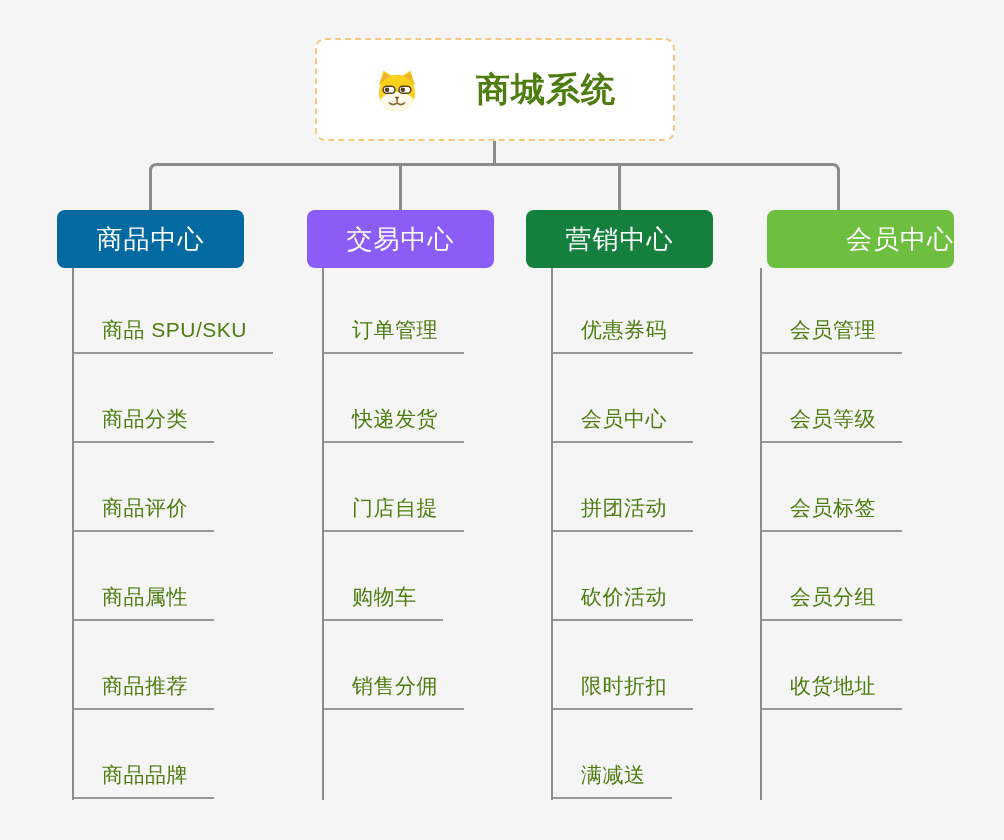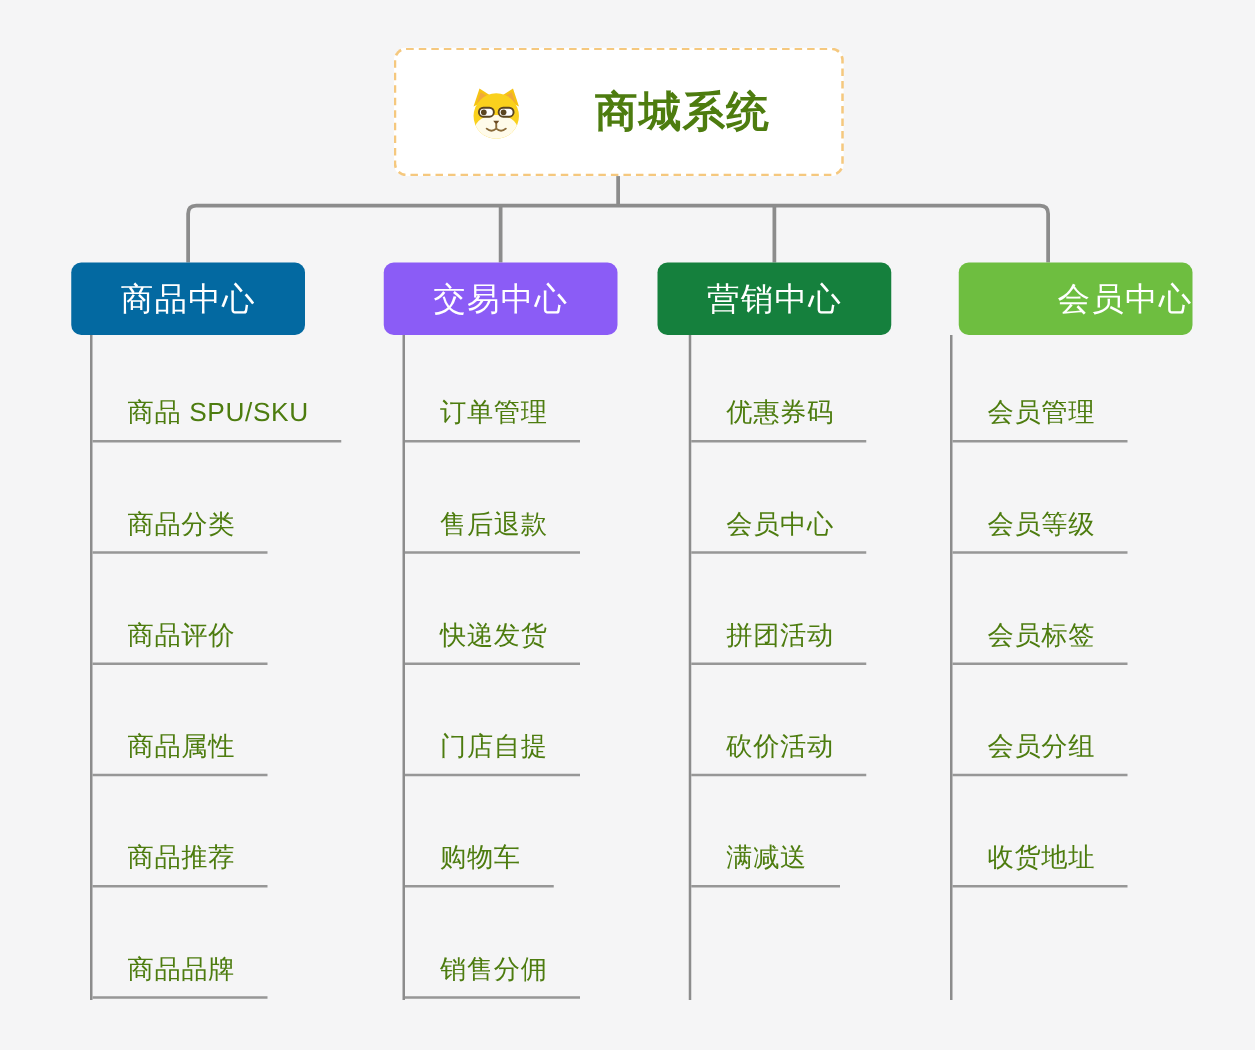--- a/index.html
+++ b/index.html
@@ -126,32 +126,32 @@
     <div class="leaf">商品 SPU/SKU</div>
     <div class="leaf">商品分类</div>
     <div class="leaf">商品评价</div>
     <div class="leaf">商品属性</div>
     <div class="leaf">商品推荐</div>
     <div class="leaf">商品品牌</div>
   </div>
 
   <div class="branch-col c1">
     <div class="leaf">订单管理</div>
-    <div class="leaf">售后退款</div>
     <div class="leaf">快递发货</div>
     <div class="leaf">门店自提</div>
     <div class="leaf">购物车</div>
     <div class="leaf">销售分佣</div>
   </div>
 
   <div class="branch-col c2">
     <div class="leaf">优惠券码</div>
     <div class="leaf">会员中心</div>
     <div class="leaf">拼团活动</div>
     <div class="leaf">砍价活动</div>
+    <div class="leaf">限时折扣</div>
     <div class="leaf">满减送</div>
   </div>
 
   <div class="branch-col c3">
     <div class="leaf">会员管理</div>
     <div class="leaf">会员等级</div>
     <div class="leaf">会员标签</div>
     <div class="leaf">会员分组</div>
     <div class="leaf">收货地址</div>
   </div>

